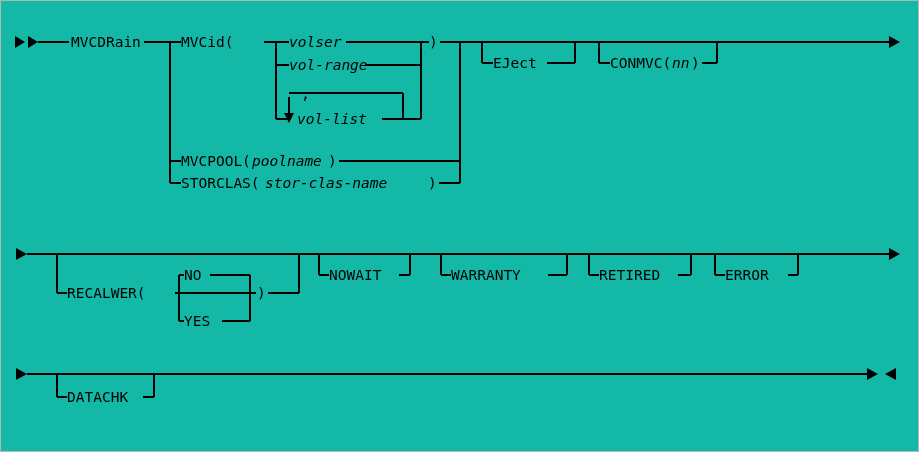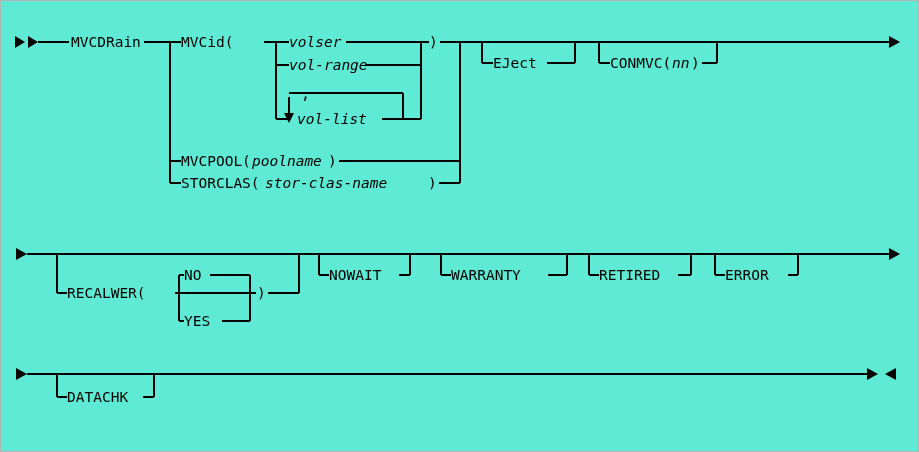--- a/index.html
+++ b/index.html
@@ -4,21 +4,21 @@
 <style>
   html, body {
     margin: 0;
     padding: 0;
     background: #ffffff;
   }
   #canvas {
     position: relative;
     width: 919px;
     height: 452px;
-    background: #5eead4;
+    background: #14b8a6;
     border: 1px solid #b4b4b4;
     box-sizing: border-box;
     overflow: hidden;
     font-family: "DejaVu Sans Mono", monospace;
   }
   svg.rail {
     position: absolute;
     left: 0;
     top: 0;
     width: 919px;

